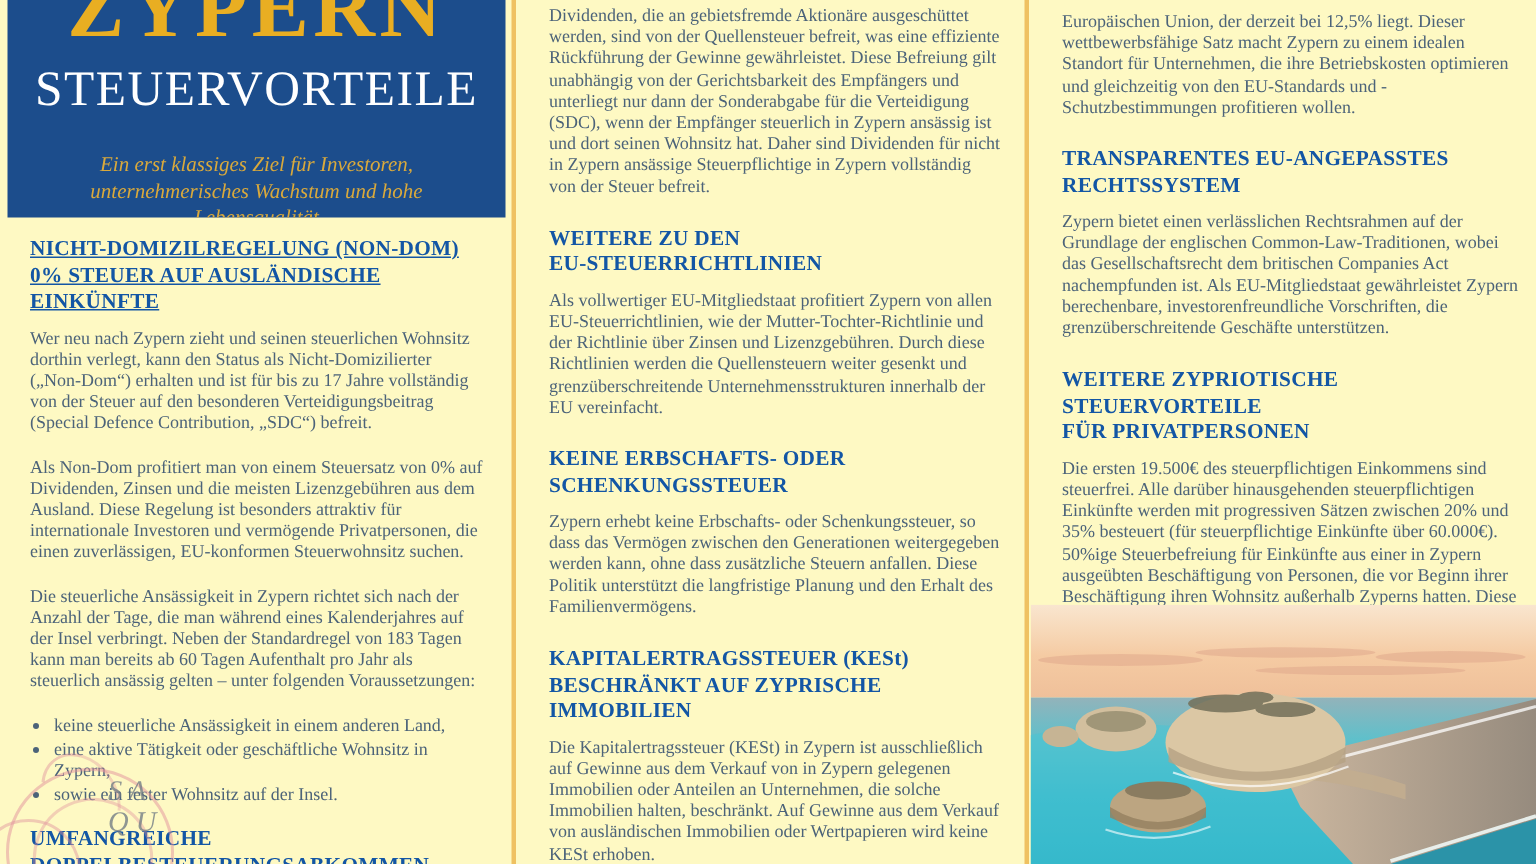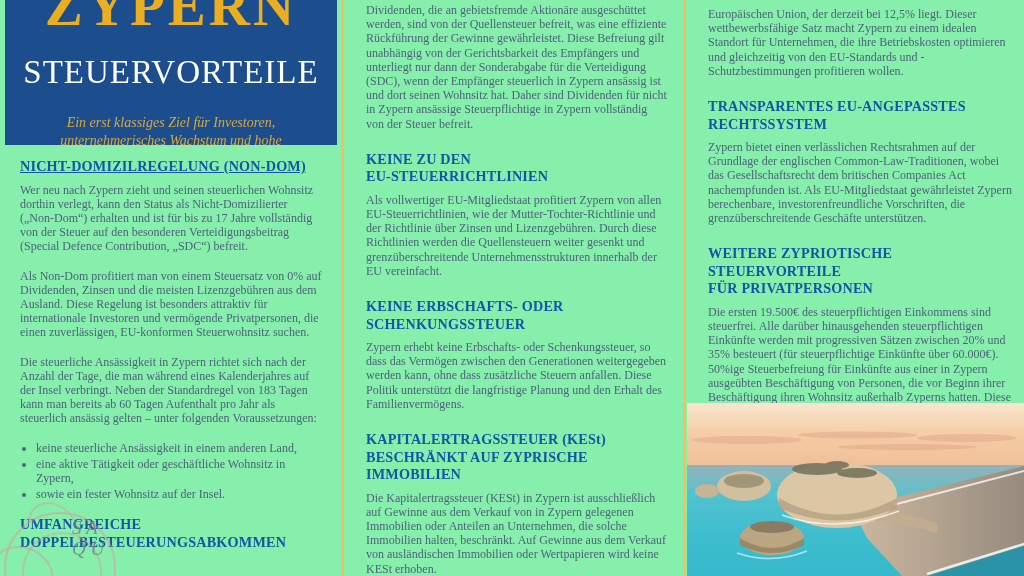--- a/index.html
+++ b/index.html
@@ -1,36 +1,36 @@
 <!DOCTYPE html>
 <html lang="de"><head>
 <meta charset="utf-8">
 <style>
   html,body { margin:0; padding:0; background:#e8e8e8; }
   .page {
-    position:relative; width:1024px; height:576px; background:#86efac;
+    position:relative; width:1024px; height:576px; background:#fef9c3;
     overflow:hidden; font-family:"Liberation Serif", serif;
     -webkit-font-smoothing:antialiased;
   }
   
   .divider { position:absolute; top:0; bottom:0; width:3px; background:#efc162; }
   .divider.d1 { left:341px; }
   .divider.d2 { left:683px; }
 
   
   .header-box {
     position:absolute; left:5px; top:0; width:332px; height:145px;
     background:#1c4d8c; overflow:hidden; text-align:center;
   }
   .brand-title {
     margin:-27px 0 0 0; font-size:57px; font-weight:700;
     color:#e9ae22; letter-spacing:3px; line-height:1.15;
   }
   .brand-subtitle {
-    margin:16px; font-size:33px; font-weight:400; color:#ffffff;
+    margin:4px; font-size:33px; font-weight:400; color:#ffffff;
     letter-spacing:1px; line-height:1.05;
   }
   .brand-tagline {
     margin:25px auto 0; width:268px; font-style:italic;
     font-size:14px; line-height:17.5px; color:#d9a93c;
   }
 
   
   .col { position:absolute; color:#4c6379; font-size:12px; line-height:14.2px; text-align:left; }
   .col p { margin:0 0 15px 0; }
@@ -74,40 +74,41 @@
 
   <div class="header-box">
     <h1 class="brand-title">ZYPERN</h1>
     <h2 class="brand-subtitle">STEUERVORTEILE</h2>
     <div class="brand-tagline">Ein erst klassiges Ziel für Investoren, unternehmerisches Wachstum und hohe Lebensqualität</div>
   </div>
 
   <div class="col col-left">
     <h3 class="sec first">
       <span>NICHT-DOMIZILREGELUNG (NON-DOM)</span>
+      <span>0% STEUER AUF AUSLÄNDISCHE EINKÜNFTE</span>
     </h3>
     <p>Wer neu nach Zypern zieht und seinen steuerlichen Wohnsitz dorthin verlegt, kann den Status als Nicht-Domizilierter („Non-Dom“) erhalten und ist für bis zu 17 Jahre vollständig von der Steuer auf den besonderen Verteidigungsbeitrag (Special Defence Contribution, „SDC“) befreit.</p>
     <p>Als Non-Dom profitiert man von einem Steuersatz von 0% auf Dividenden, Zinsen und die meisten Lizenzgebühren aus dem Ausland. Diese Regelung ist besonders attraktiv für internationale Investoren und vermögende Privatpersonen, die einen zuverlässigen, EU-konformen Steuerwohnsitz suchen.</p>
     <p>Die steuerliche Ansässigkeit in Zypern richtet sich nach der Anzahl der Tage, die man während eines Kalenderjahres auf der Insel verbringt. Neben der Standardregel von 183 Tagen kann man bereits ab 60 Tagen Aufenthalt pro Jahr als steuerlich ansässig gelten – unter folgenden Voraussetzungen:</p>
     <ul class="bullets">
       <li>keine steuerliche Ansässigkeit in einem anderen Land,</li>
       <li>eine aktive Tätigkeit oder geschäftliche Wohnsitz in Zypern,</li>
       <li>sowie ein fester Wohnsitz auf der Insel.</li>
     </ul>
     <h3 class="sec tight">
       <span>UMFANGREICHE</span>
       <span>DOPPELBESTEUERUNGSABKOMMEN</span>
     </h3>
 
   </div>
 
   <div class="col col-mid">
     <p>Dividenden, die an gebietsfremde Aktionäre ausgeschüttet werden, sind von der Quellensteuer befreit, was eine effiziente Rückführung der Gewinne gewährleistet. Diese Befreiung gilt unabhängig von der Gerichtsbarkeit des Empfängers und unterliegt nur dann der Sonderabgabe für die Verteidigung (SDC), wenn der Empfänger steuerlich in Zypern ansässig ist und dort seinen Wohnsitz hat. Daher sind Dividenden für nicht in Zypern ansässige Steuerpflichtige in Zypern vollständig von der Steuer befreit.</p>
     <h3 class="sec">
-      <span>KEINE ZU DEN</span>
+      <span>WEITERE ZU DEN</span>
       <span>EU-STEUERRICHTLINIEN</span>
     </h3>
     <p>Als vollwertiger EU-Mitgliedstaat profitiert Zypern von allen EU-Steuerrichtlinien, wie der Mutter-Tochter-Richtlinie und der Richtlinie über Zinsen und Lizenzgebühren. Durch diese Richtlinien werden die Quellensteuern weiter gesenkt und grenzüberschreitende Unternehmensstrukturen innerhalb der EU vereinfacht.</p>
     <h3 class="sec">
       <span>KEINE ERBSCHAFTS- ODER</span>
       <span>SCHENKUNGSSTEUER</span>
     </h3>
     <p>Zypern erhebt keine Erbschafts- oder Schenkungssteuer, so dass das Vermögen zwischen den Generationen weitergegeben werden kann, ohne dass zusätzliche Steuern anfallen. Diese Politik unterstützt die langfristige Planung und den Erhalt des Familienvermögens.</p>
     <h3 class="sec">
       <span>KAPITALERTRAGSSTEUER (KESt)</span>

